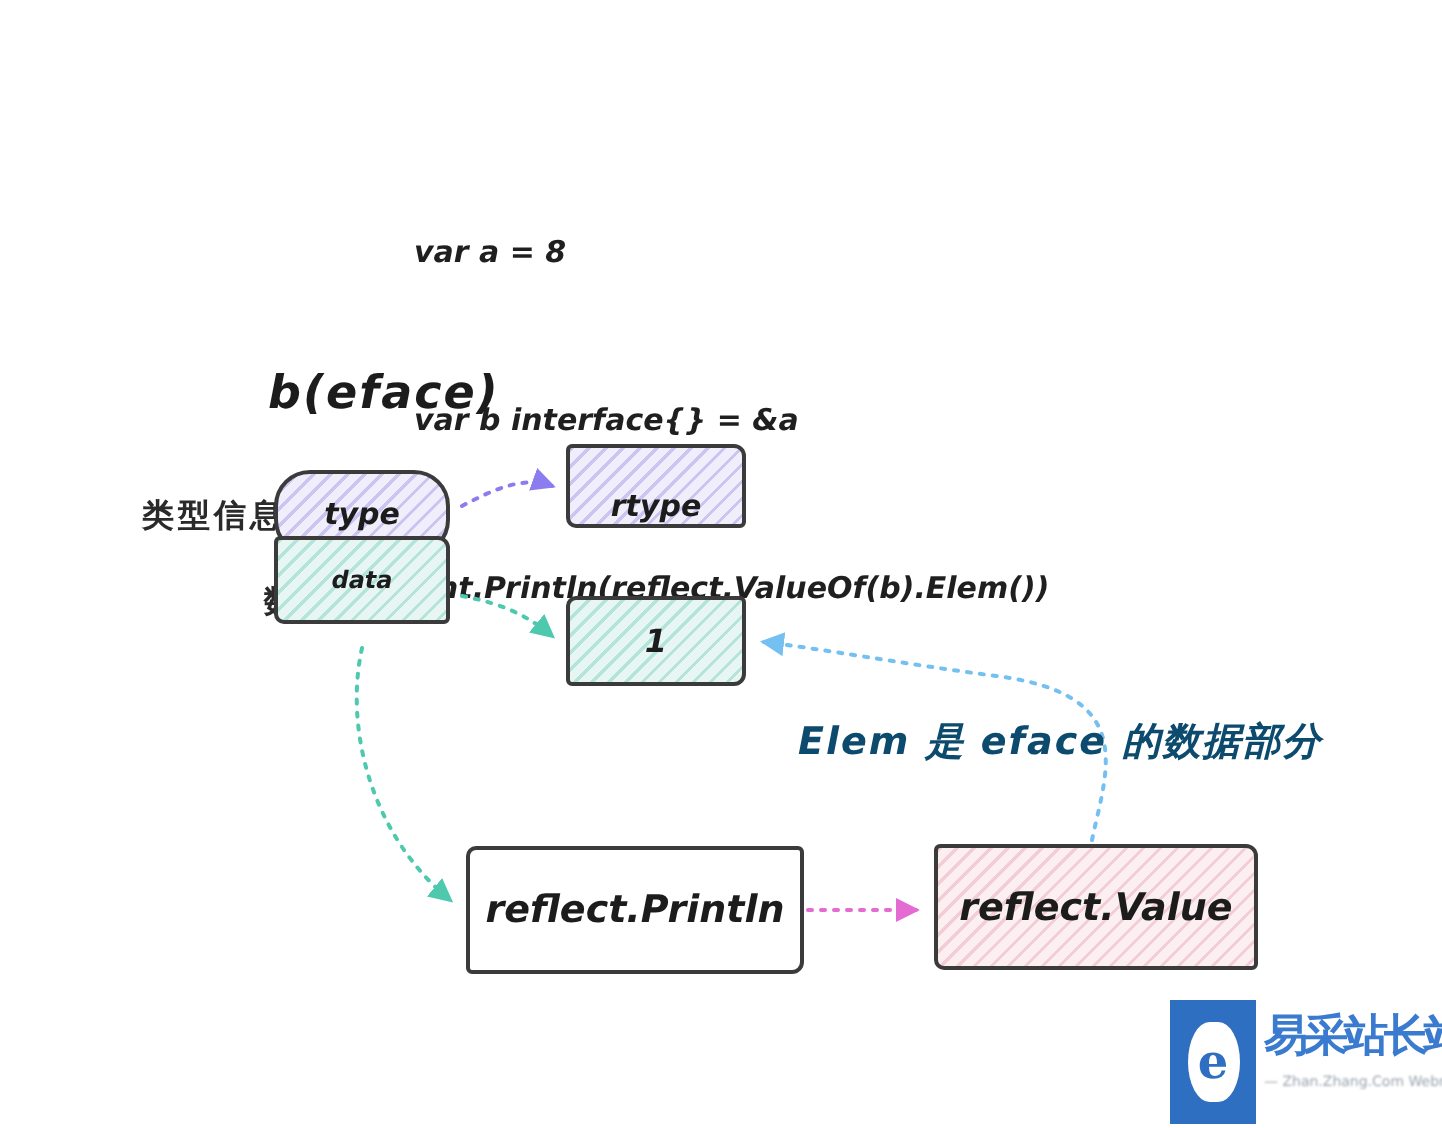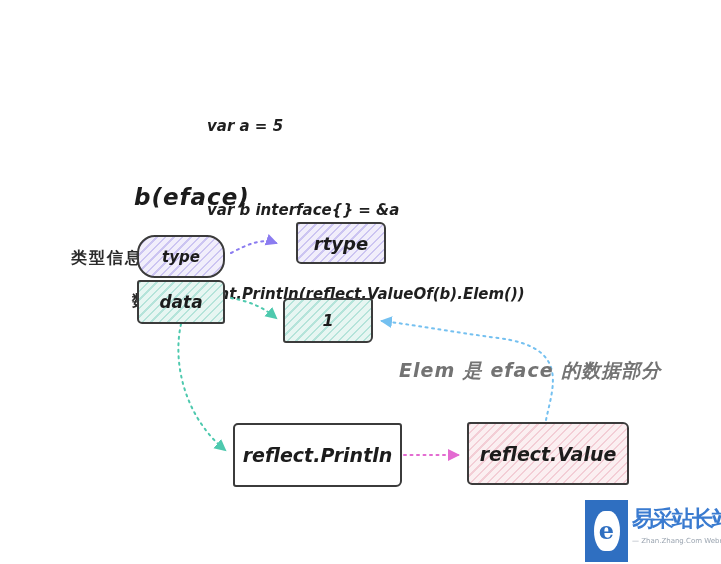--- a/index.html
+++ b/index.html
@@ -22,21 +22,21 @@
     font-size:23px;font-weight:bold;font-style:italic;color:#1c1c1c;
     letter-spacing:1px;
     text-align:center;
   }
   .side-label{
     position:absolute;color:#2a2a2a;font-weight:bold;
     font-size:16px;letter-spacing:2px;
   }
   .annot{
     position:absolute;left:399px;top:358px;
-    font-size:19px;font-weight:bold;font-style:italic;color:#737373;
+    font-size:19px;font-weight:bold;font-style:italic;color:#0c4a6e;
     letter-spacing:1px;z-index:3;
   }
   
   .node{
     position:absolute;box-sizing:border-box;
     border:2.5px solid #3b3b3b;
     display:flex;align-items:center;justify-content:center;
     font-weight:bold;font-style:italic;color:#1c1c1c;
     z-index:2;
   }
@@ -48,22 +48,22 @@
   }
   .hatch-mint{
     background-color:#e7f6f2;
     background-image:repeating-linear-gradient(135deg, rgba(64,185,162,0.30) 0px, rgba(64,185,162,0.30) 1.5px, transparent 1.5px, transparent 6px);
   }
   .hatch-pink{
     background-color:#fbeff1;
     background-image:repeating-linear-gradient(135deg, rgba(224,128,150,0.30) 0px, rgba(224,128,150,0.30) 1.5px, transparent 1.5px, transparent 6px);
   }
   #box-type{left:137px;top:235px;width:88px;height:43px;font-size:15px;border-radius:18px;}
-  #box-data{left:137px;top:280px;width:88px;height:44px;font-size:17px;}
-  #box-rtype{left:296px;top:222px;width:90px;height:42px;font-size:18px;}
+  #box-data{left:137px;top:268px;width:88px;height:44px;font-size:12px;}
+  #box-rtype{left:283px;top:222px;width:90px;height:42px;font-size:15px;align-items:flex-end;}
   #box-one{left:283px;top:298px;width:90px;height:45px;font-size:16px;}
   #box-valueof{left:233px;top:423px;width:169px;height:64px;font-size:19px;background:#fff;}
   #box-value{left:467px;top:422px;width:162px;height:63px;font-size:19px;}
   #label-type-info{left:71px;top:248px;}
   #label-data{left:84px;top:291px;margin-left:48px;}
   
   #arrows{position:absolute;left:0;top:0;z-index:1;pointer-events:none;}
   
   .wm-logo{
     position:absolute;left:585px;top:500px;width:43px;height:62px;
@@ -89,21 +89,21 @@
     color:#9aa4b0;font-size:7px;white-space:nowrap;
     filter:blur(0.4px);margin-top:2px;
   }
 </style>
 </head>
 <body>
 
 <div id="canvas">
 
   <div class="code">
-    <div>var a = 5</div>
+    <div>var a = 8</div>
     <div>var b interface{} = &amp;a</div>
     <div>fmt.Println(reflect.ValueOf(b).Elem())</div>
   </div>
 
   <svg id="arrows" width="721" height="564" viewBox="0 0 721 564">
     <defs>
       <marker id="m-purple" markerWidth="8" markerHeight="8" refX="5" refY="3" orient="auto">
         <path d="M0,0 L6,3 L0,6 Z" fill="#8b7cf0"></path>
       </marker>
       <marker id="m-teal" markerWidth="8" markerHeight="8" refX="5" refY="3" orient="auto">

